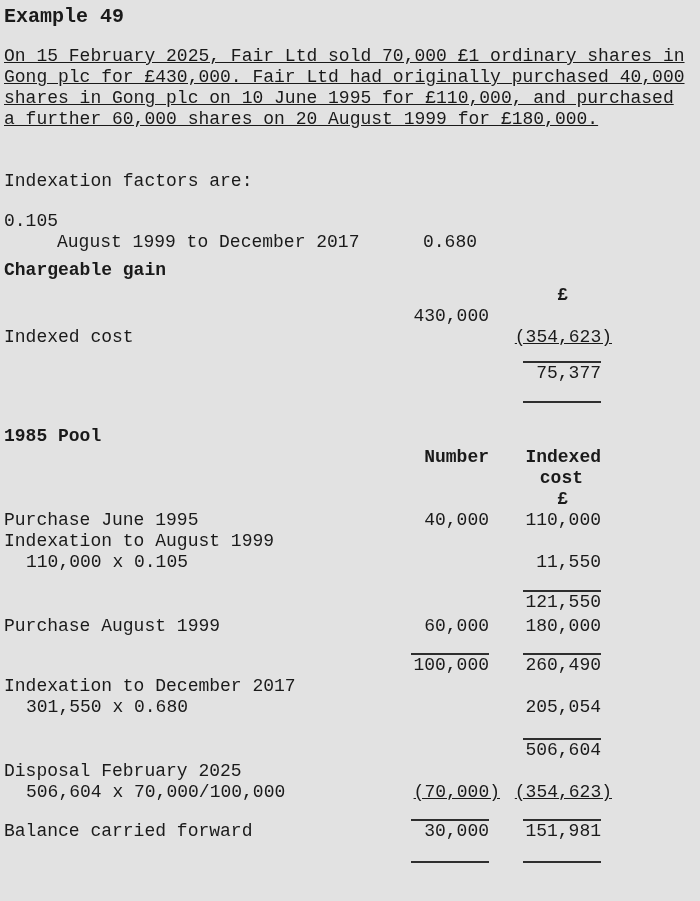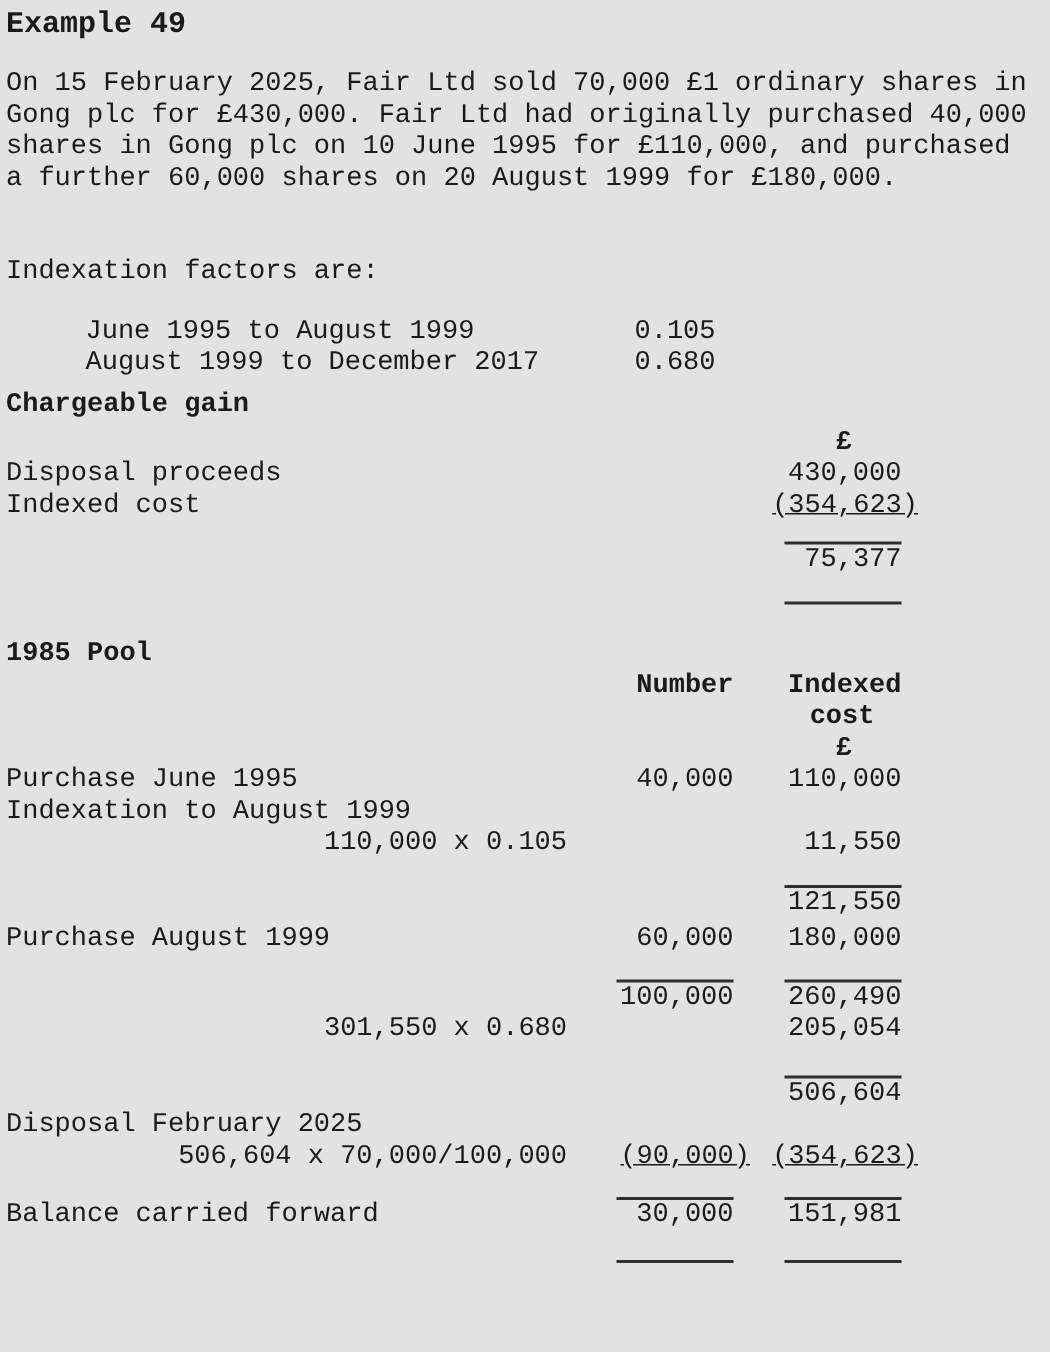--- a/index.html
+++ b/index.html
@@ -15,38 +15,38 @@
   .page { width: 628px; height: 901px; padding-top: 5px; box-sizing: border-box; }
   .b { font-weight: bold; }
   .title {
     font-weight: bold;
     font-size: 20px;
     line-height: 24px;
     padding-left: 4px;
     white-space: pre;
   }
   .para { margin-top: 17px; }
-  .line { padding-left: 4px; white-space: pre; }
+  .line { padding-left: 4px; white-space: pre; text-decoration: underline; }
   .idx-heading { margin-top: 41px; padding-left: 4px; white-space: pre; }
   .factors { margin-top: 19px; }
   .frow { display: grid; grid-template-columns: 419px auto; margin-left: 4px; }
   .flabel { padding-left: 53px; white-space: pre; }
   .fvalue { white-space: pre; }
   .sec-heading { font-weight: bold; padding-left: 4px; white-space: pre; }
   .cg-h { margin-top: 7px; }
   .pool-h { margin-top: 23px; }
   .grid {
     display: grid;
     grid-template-columns: 374px 122px 112px;
     margin-left: 4px;
     width: 608px;
   }
   .pound-row { margin-top: 4px; }
   .lbl { white-space: pre; }
-  .ind { padding-left: 22px; text-align: right; }
+  .ind { padding-left: 22px; }
   .num { text-align: right; padding-right: 11px; white-space: pre; }
   .num.paren { padding-right: 0; text-decoration: underline; }
   .ch-cost { padding-right: 29px; }
   .ch-pound { padding-right: 44px; }
   .rr { }
   .h15 { height: 15px; }
   .h18 { height: 18px; }
   .h19 { height: 19px; }
   .h21 { height: 21px; }
   .h22 { height: 22px; }
@@ -72,39 +72,37 @@
     <div class="line">On 15 February 2025, Fair Ltd sold 70,000 £1 ordinary shares in</div>
     <div class="line">Gong plc for £430,000. Fair Ltd had originally purchased 40,000</div>
     <div class="line">shares in Gong plc on 10 June 1995 for £110,000, and purchased</div>
     <div class="line">a further 60,000 shares on 20 August 1999 for £180,000.</div>
   </div>
 
   <div class="idx-heading">Indexation factors are:</div>
 
   <div class="factors">
     <div class="frow">
-      <div class="flabel">June 1995 to August 1999</div>
       <div class="fvalue">0.105</div>
     </div>
     <div class="frow">
       <div class="flabel">August 1999 to December 2017</div>
       <div class="fvalue">0.680</div>
     </div>
   </div>
 
   <div class="sec-heading cg-h">Chargeable gain</div>
 
   <div class="grid pound-row">
     <div></div>
     <div></div>
     <div class="num b ch-pound">£</div>
   </div>
 
   <div class="grid">
-    <div class="lbl">Disposal proceeds</div>
     <div></div>
     <div class="num">430,000</div>
   </div>
 
   <div class="grid">
     <div class="lbl">Indexed cost</div>
     <div></div>
     <div class="num paren">(354,623)</div>
   </div>
 
@@ -196,20 +194,21 @@
       </div>
   </div>
 
   <div class="grid">
     <div></div>
     <div class="num">100,000</div>
     <div class="num">260,490</div>
   </div>
 
   <div class="grid">
+    <div class="lbl">Indexation to December 2017</div>
     <div></div>
     <div></div>
   </div>
 
   <div class="grid">
     <div class="lbl ind">301,550 x 0.680</div>
     <div></div>
     <div class="num">205,054</div>
   </div>
 
@@ -228,21 +227,21 @@
   </div>
 
   <div class="grid">
     <div class="lbl">Disposal February 2025</div>
     <div></div>
     <div></div>
   </div>
 
   <div class="grid">
     <div class="lbl ind">506,604 x 70,000/100,000</div>
-    <div class="num paren">(90,000)</div>
+    <div class="num paren">(70,000)</div>
     <div class="num paren">(354,623)</div>
   </div>
 
   <div class="grid rr h18">
     <div></div>
     <div class="rcell">
         <div class="rule"></div>
       </div>
     <div class="rcell">
         <div class="rule"></div>

